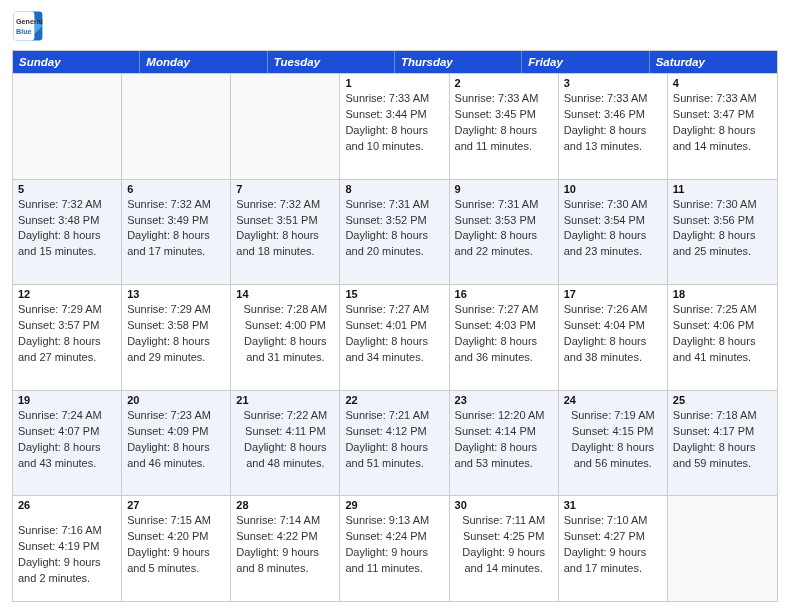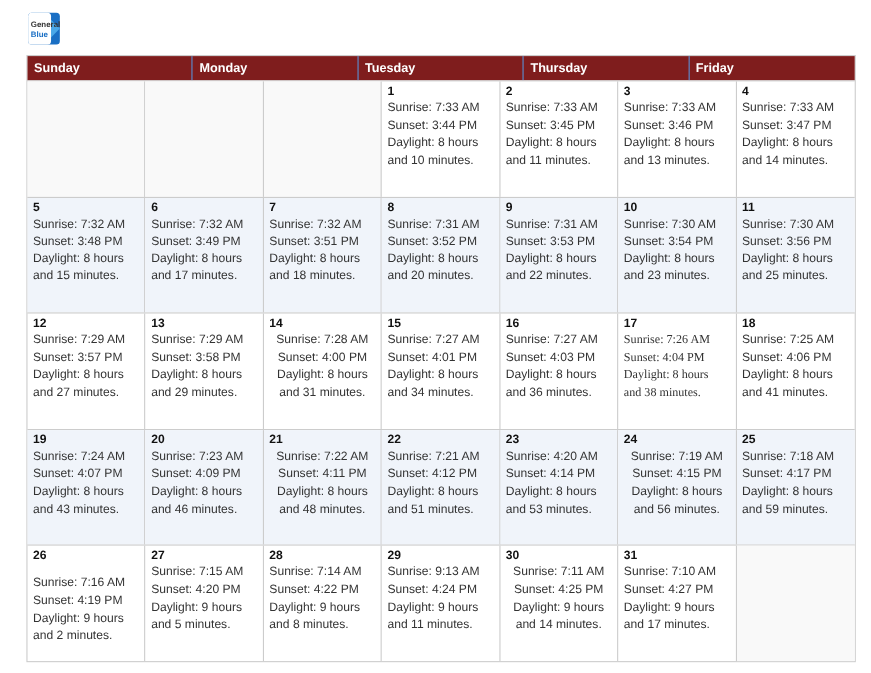--- a/index.html
+++ b/index.html
@@ -6,21 +6,21 @@
     body {
       font-family: Arial, sans-serif;
       background: #fff;
       width: 792px;
       height: 612px;
       overflow: hidden;
     }
     .page {
       width: 792px;
       height: 612px;
-      padding: 10px 14px 10px 24px;
+      padding: 10px 14px 10px 12px;
       display: flex;
       flex-direction: column;
     }
     .header {
       display: flex;
       justify-content: space-between;
       align-items: flex-start;
       margin-bottom: 8px;
     }
     .logo {
@@ -46,22 +46,23 @@
       color: #444;
     }
     .calendar {
       flex: 1;
       display: flex;
       flex-direction: column;
       border: 1px solid #ccc;
     }
     .cal-header-row {
       display: grid;
-      grid-template-columns: repeat(5, 1fr);
-      background: #7f1d1d;
+      grid-template-columns: repeat(6, 1fr);
+      background: #1d4ed8;
+      font-style: italic;
     }
     .cal-header-cell {
       color: #fff;
       font-size: 11.5px;
       font-weight: bold;
       padding: 5px 6px;
       text-align: left;
       border-right: 1px solid #5a8fd4;
     }
     .cal-header-cell:last-child { border-right: none; }
@@ -119,20 +120,21 @@
     </div>
   </div>
 
   <div class="calendar">
     <div class="cal-header-row">
     <div class="cal-header-cell">Sunday</div>
         <div class="cal-header-cell">Monday</div>
         <div class="cal-header-cell">Tuesday</div>
         <div class="cal-header-cell">Thursday</div>
         <div class="cal-header-cell">Friday</div>
+        <div class="cal-header-cell">Saturday</div>
       </div>
     <div class="cal-body">
     <div class="cal-row">
           <div class="cal-cell empty"></div>
           <div class="cal-cell empty"></div>
           <div class="cal-cell empty"></div>
           <div class="cal-cell">
             <div class="day-num">1</div>
             <div class="day-info" style="white-space: pre-line;">Sunrise: 7:33 AM
 Sunset: 3:44 PM
@@ -243,21 +245,21 @@
           </div>
           <div class="cal-cell">
             <div class="day-num">16</div>
             <div class="day-info" style="white-space: pre-line;">Sunrise: 7:27 AM
 Sunset: 4:03 PM
 Daylight: 8 hours
 and 36 minutes.</div>
           </div>
           <div class="cal-cell">
             <div class="day-num">17</div>
-            <div class="day-info" style="white-space: pre-line; font-family: Liberation Serif, serif;">Sunrise: 7:26 AM
+            <div class="day-info" style="white-space: pre-line;">Sunrise: 7:26 AM
 Sunset: 4:04 PM
 Daylight: 8 hours
 and 38 minutes.</div>
           </div>
           <div class="cal-cell">
             <div class="day-num">18</div>
             <div class="day-info" style="white-space: pre-line;">Sunrise: 7:25 AM
 Sunset: 4:06 PM
 Daylight: 8 hours
 and 41 minutes.</div>
@@ -287,21 +289,21 @@
           </div>
           <div class="cal-cell alt-row">
             <div class="day-num">22</div>
             <div class="day-info" style="white-space: pre-line;">Sunrise: 7:21 AM
 Sunset: 4:12 PM
 Daylight: 8 hours
 and 51 minutes.</div>
           </div>
           <div class="cal-cell alt-row">
             <div class="day-num">23</div>
-            <div class="day-info" style="white-space: pre-line;">Sunrise: 4:20 AM
+            <div class="day-info" style="white-space: pre-line;">Sunrise: 12:20 AM
 Sunset: 4:14 PM
 Daylight: 8 hours
 and 53 minutes.</div>
           </div>
           <div class="cal-cell alt-row">
             <div class="day-num">24</div>
             <div class="day-info" style="white-space: pre-line; text-align: center;">Sunrise: 7:19 AM
 Sunset: 4:15 PM
 Daylight: 8 hours
 and 56 minutes.</div>

